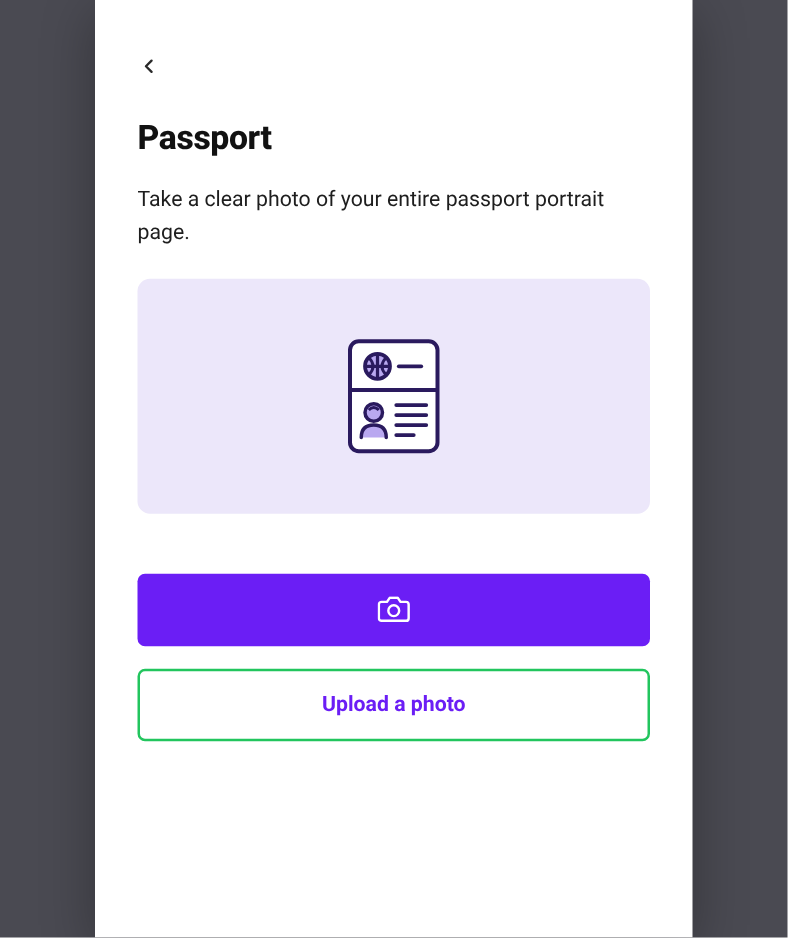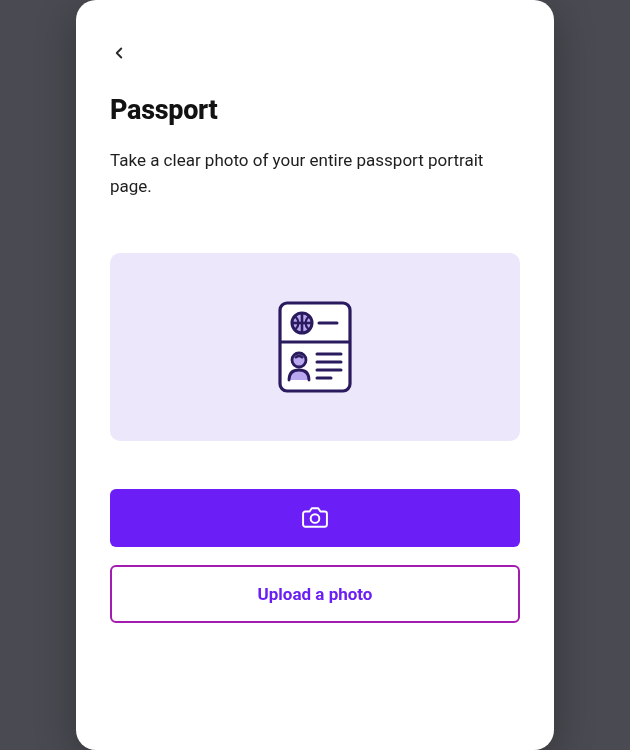--- a/index.html
+++ b/index.html
@@ -18,21 +18,20 @@
     }
     .card {
       background: #ffffff;
       width: 478px;
       margin-top: 0;
       min-height: 750px;
       box-shadow: 0 10px 40px rgba(0,0,0,0.3);
       padding: 0 34px;
       display: flex;
       flex-direction: column;
-      border-radius: 20px;
     }
     .back-row {
       padding-top: 44px;
       padding-bottom: 28px;
     }
     .back-chevron {
       width: 18px;
       height: 18px;
       cursor: pointer;
       color: #2a2a2a;
@@ -44,21 +43,21 @@
       font-size: 27px;
       font-weight: 800;
       color: #121212;
       margin-bottom: 22px;
       letter-spacing: -0.3px;
     }
     .subtitle {
       font-size: 17px;
       color: #1e1e1e;
       line-height: 1.5;
-      margin-bottom: 54px;
+      margin-bottom: 24px;
     }
     .illustration-panel {
       background: #ece7fa;
       border-radius: 10px;
       height: 188px;
       display: flex;
       align-items: center;
       justify-content: center;
       margin-bottom: 48px;
     }
@@ -79,21 +78,21 @@
       margin-bottom: 18px;
       font-family: inherit;
     }
     .btn-primary {
       background: #6b1ef5;
       border: none;
       color: #fff;
     }
     .btn-secondary {
       background: #ffffff;
-      border: 2px solid #a21caf;
+      border: 2px solid #22c55e;
       color: #6b1ef5;
     }
     .camera-icon {
       width: 26px;
       height: 22px;
       color: #fff;
     }
   </style>
 </head>
 <body>

